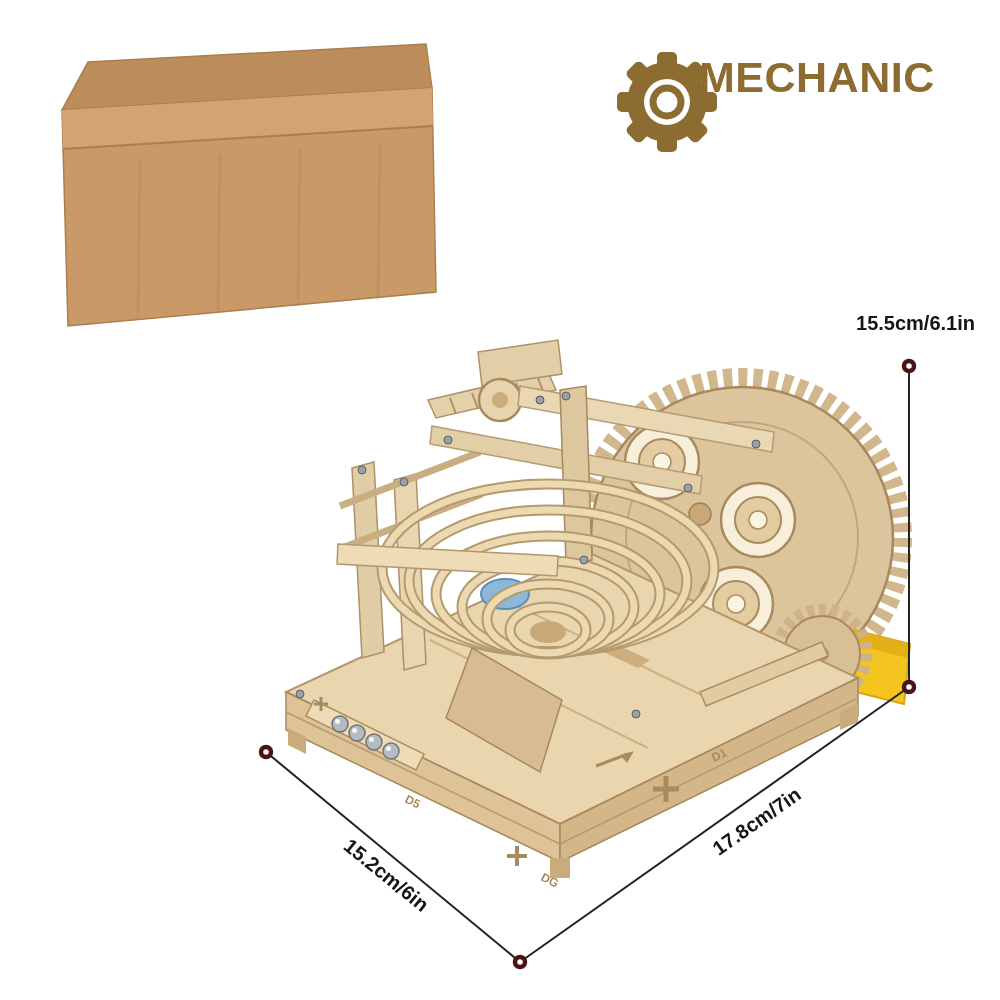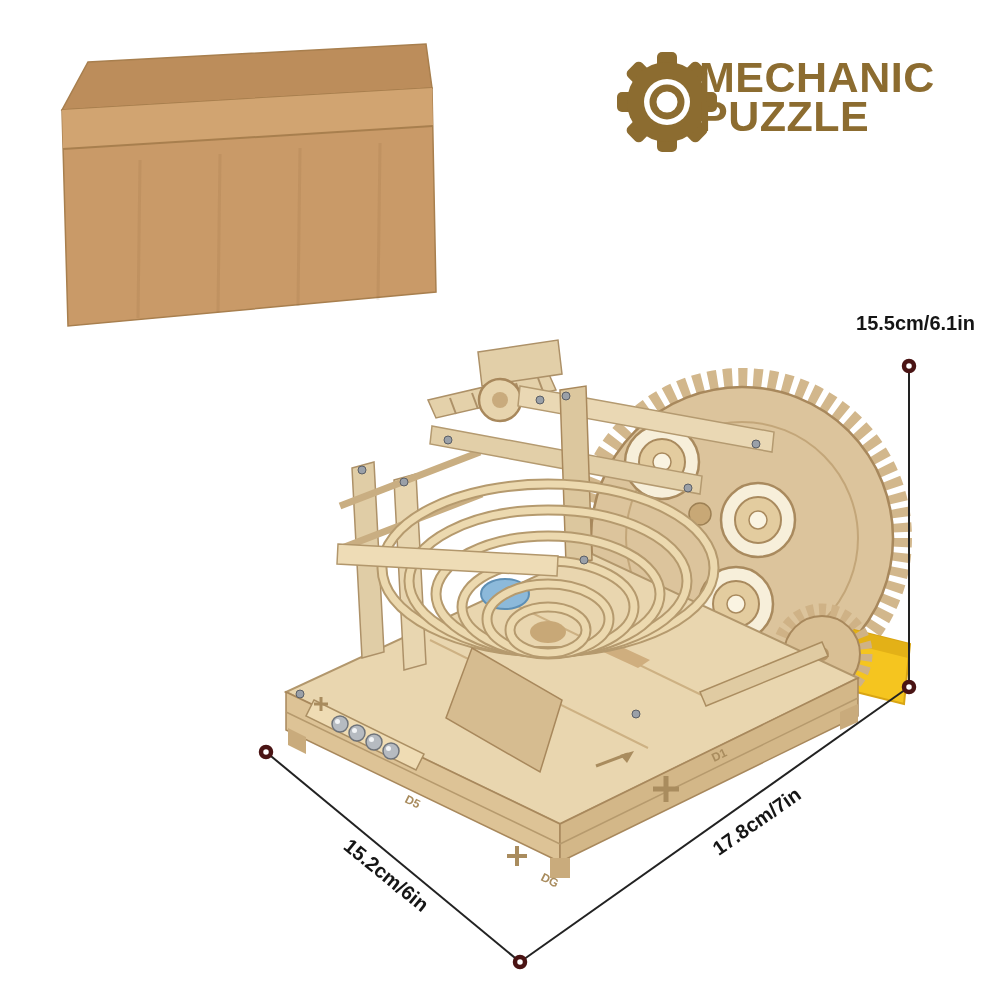--- a/index.html
+++ b/index.html
@@ -185,20 +185,19 @@
     <line x1="520" y1="962" x2="909" y2="687" stroke="#222222" stroke-width="2"></line>
     <circle cx="909" cy="366" r="5" fill="#ffffff" stroke="#4a1414" stroke-width="4.5"></circle>
     <circle cx="909" cy="687" r="5" fill="#ffffff" stroke="#4a1414" stroke-width="4.5"></circle>
     <circle cx="266" cy="752" r="5" fill="#ffffff" stroke="#4a1414" stroke-width="4.5"></circle>
     <circle cx="520" cy="962" r="5" fill="#ffffff" stroke="#4a1414" stroke-width="4.5"></circle>
   </g>
 </svg>
 
   <div class="logo-text">
     <div>MECHANIC</div>
-    <div>PUZZLE</div>
   </div>
 
   <div class="dim-label dim-height">15.5cm/6.1in</div>
   <div class="dim-label dim-width">15.2cm/6in</div>
   <div class="dim-label dim-depth">17.8cm/7in</div>
 
 </div>
 
 </body></html>

